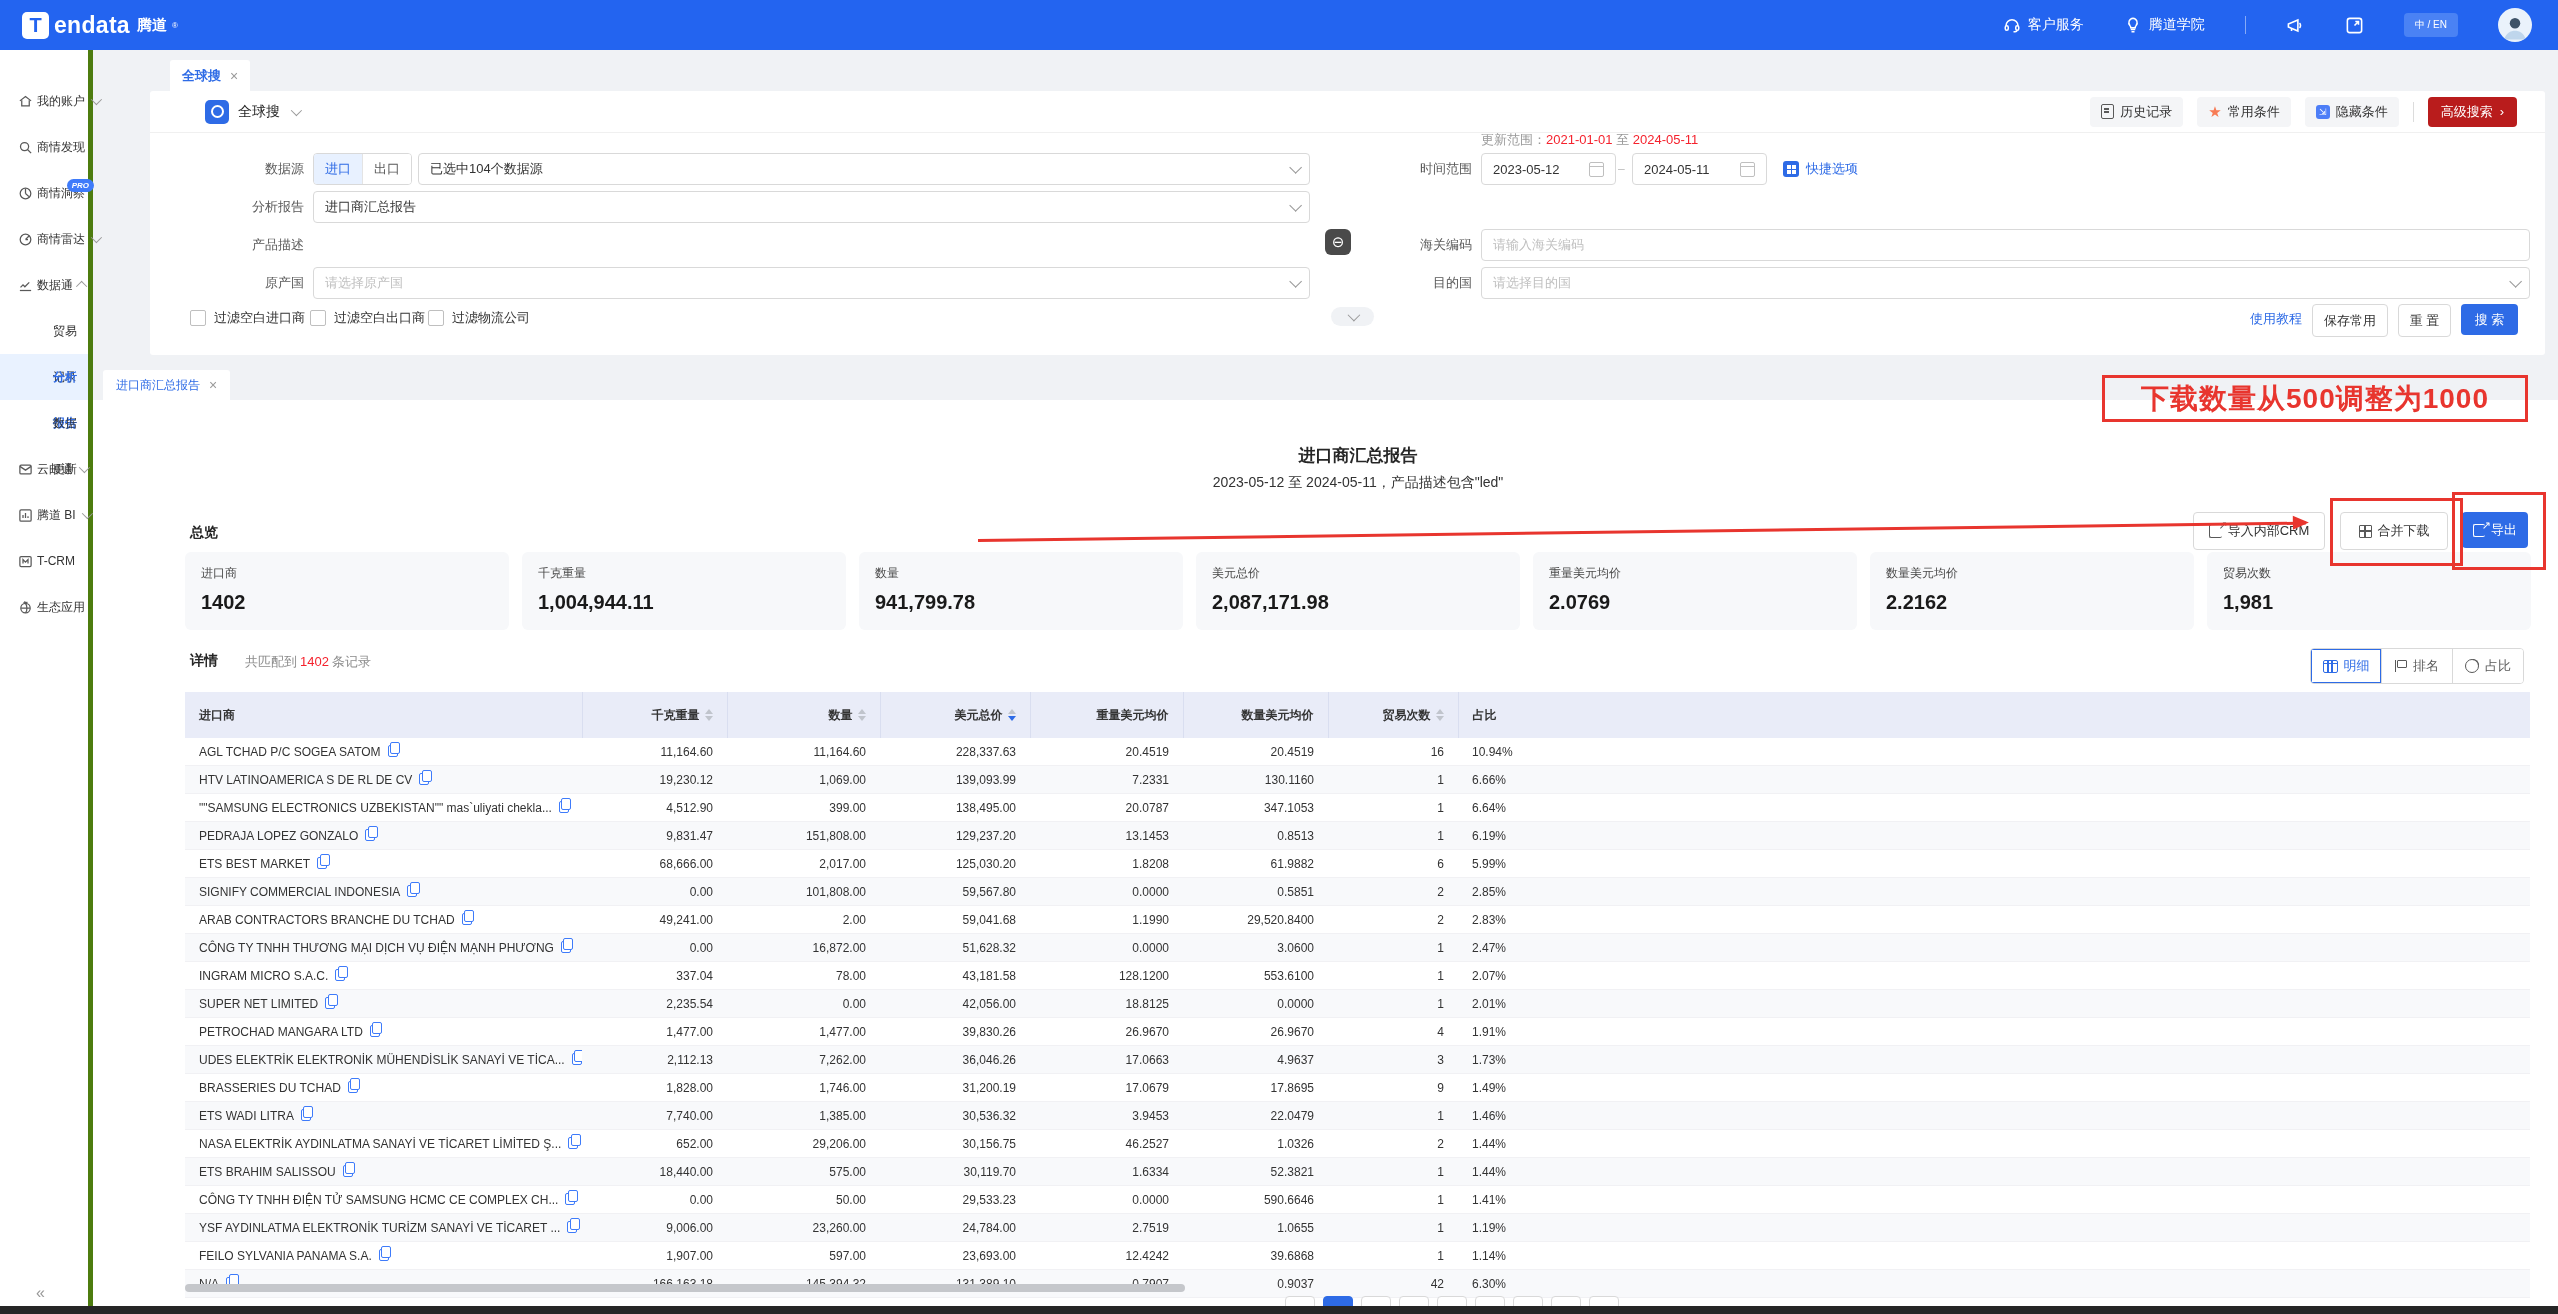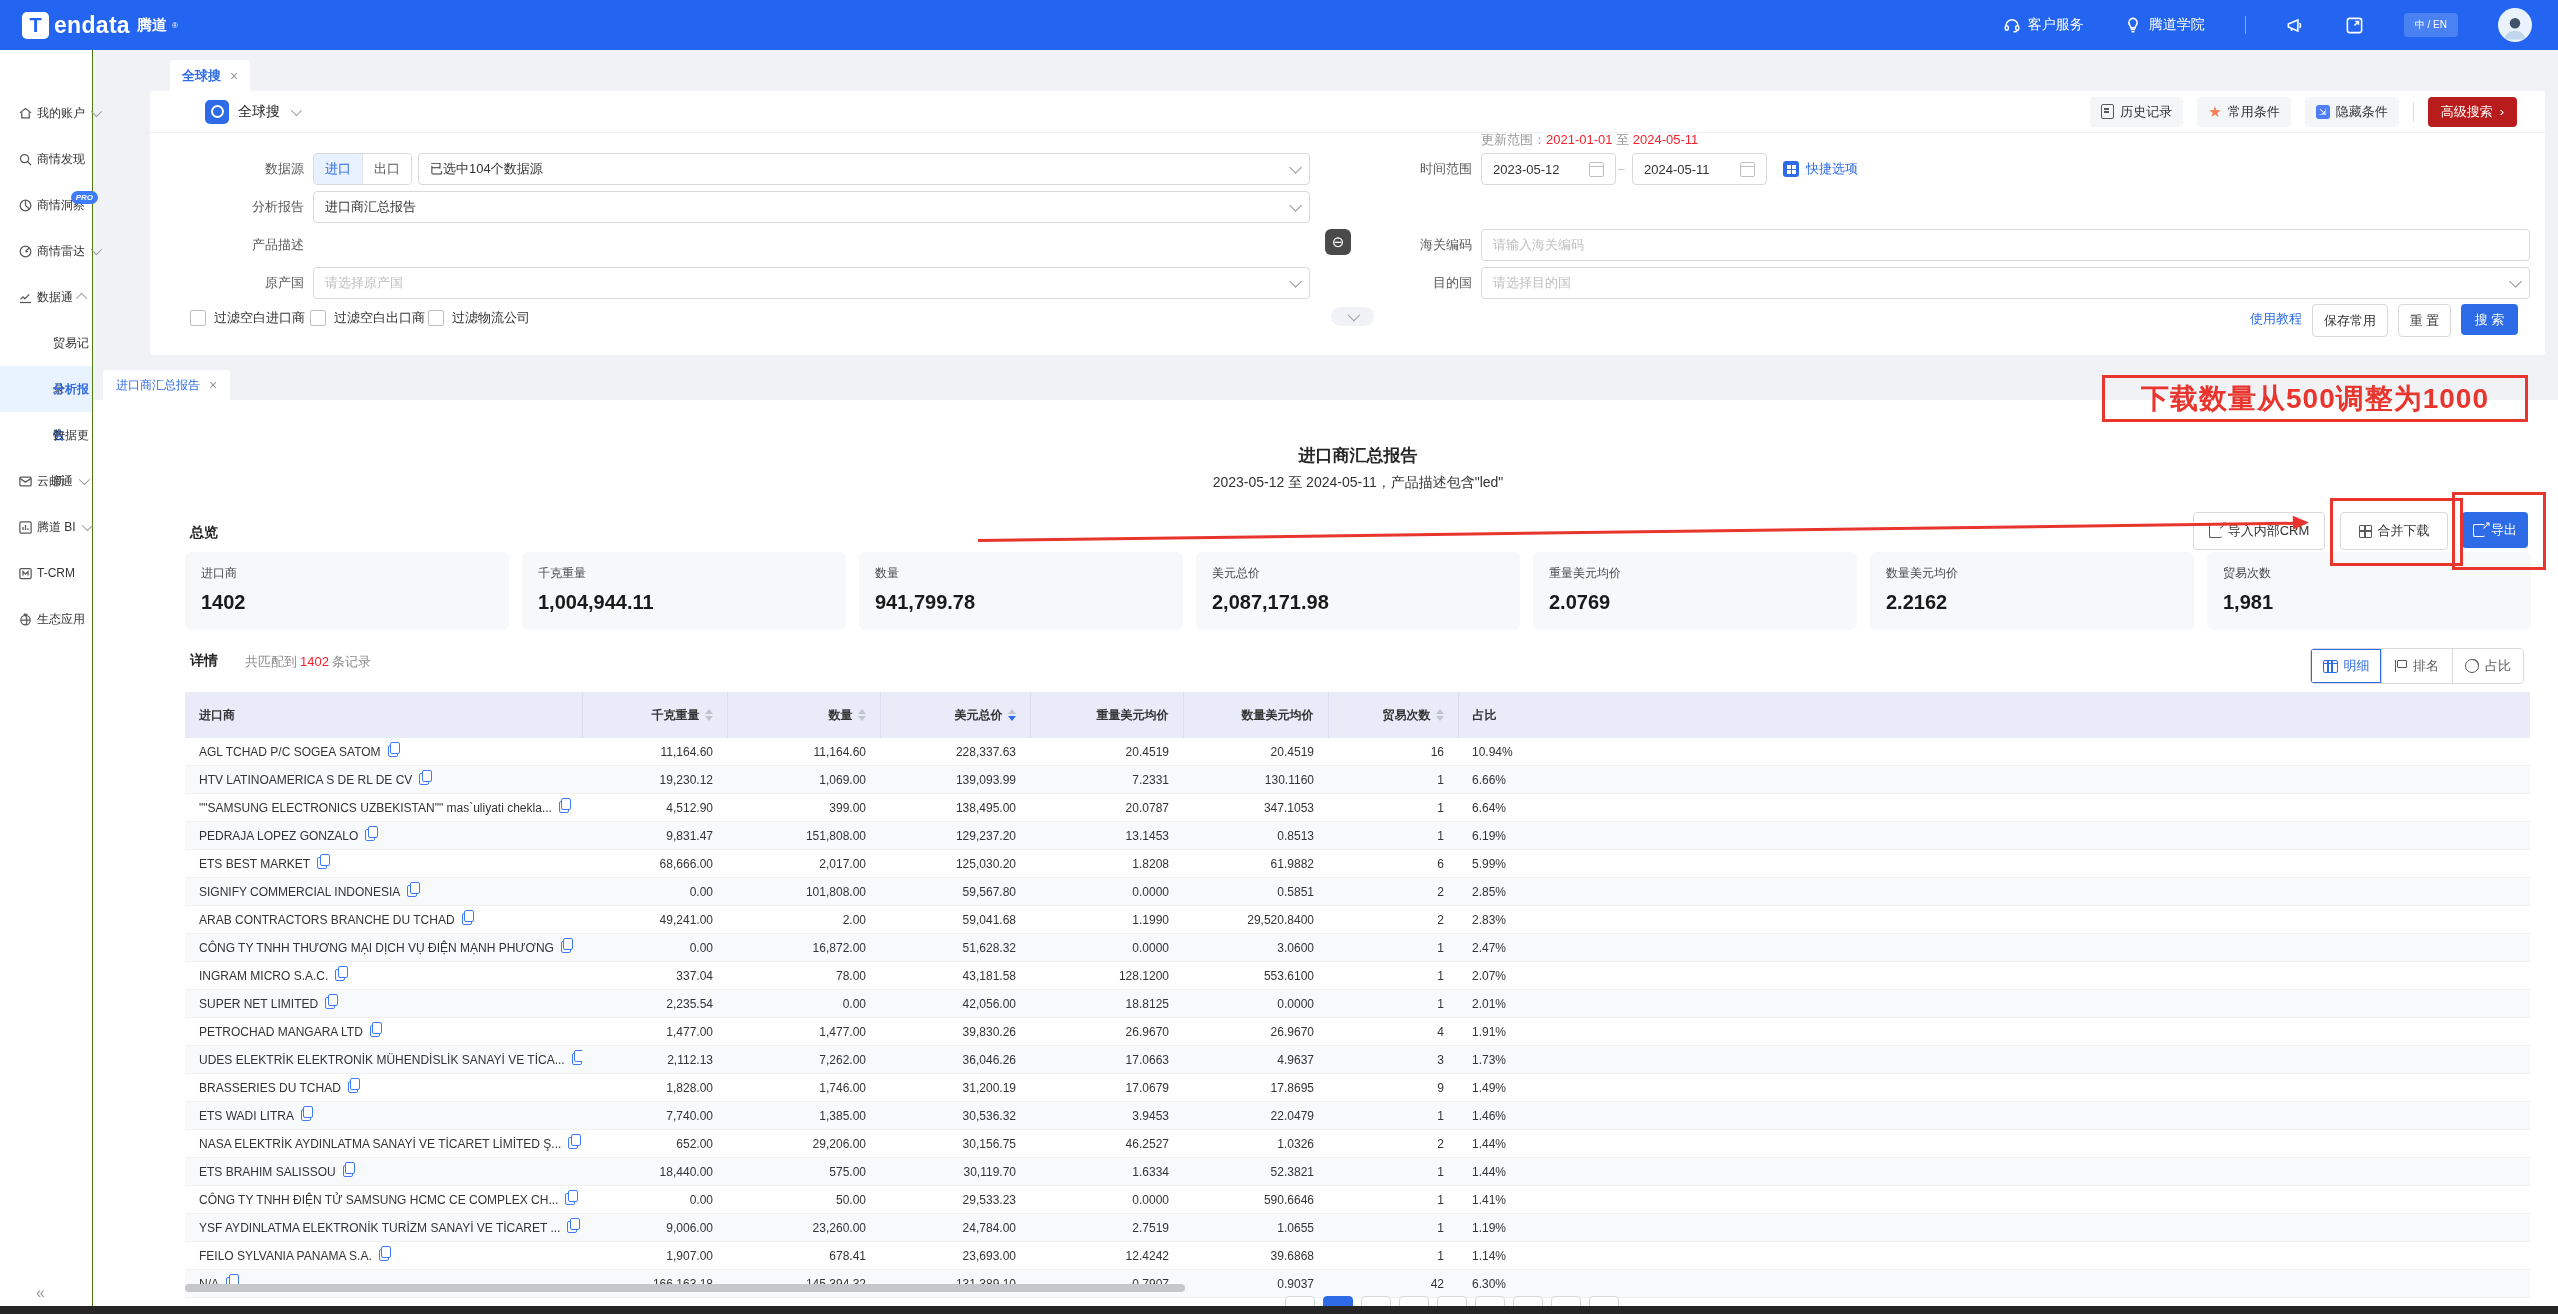--- a/index.html
+++ b/index.html
@@ -18,21 +18,21 @@
   .logo-reg{color:#fff;font-size:8px;vertical-align:top}
   .nav-right{margin-left:auto;display:flex;align-items:center;gap:40px;margin-right:26px;color:#fff;font-size:14px}
   .nav-item{display:flex;align-items:center;gap:7px;cursor:pointer}
   .nav-div{width:1px;height:18px;background:rgba(255,255,255,.45)}
   .lang-pill{background:#4A82F4;border-radius:4px;padding:5px 11px;font-size:10px;cursor:pointer}
   .avatar{width:34px;height:34px;border-radius:50%;background:#EAF2FB;display:flex;align-items:flex-end;justify-content:center;overflow:hidden}
   .nv-ic svg{display:block}
 
   
   .sidebar{position:absolute;top:50px;left:0;width:93px;bottom:0;background:#fff;
-           border-right:1px solid #4d7c0f;padding-top:40px;box-sizing:border-box;z-index:15}
+           border-right:5px solid #4d7c0f;padding-top:28px;box-sizing:border-box;z-index:15}
   .side-item{display:flex;align-items:center;height:46px;padding-left:18px;gap:4px;cursor:pointer;position:relative}
   .s-ic{width:15px;height:15px;flex:none}
   .s-ic svg{display:block}
   .s-lb{font-size:12px;color:#333;white-space:nowrap}
   .pro{position:absolute;right:-6px;top:9px;background:#3E7BFA;color:#fff;font-size:8px;
        font-style:italic;font-weight:bold;padding:2px 5px;border-radius:8px}
   .chev{width:7px;height:7px;border-right:1.5px solid #999;border-bottom:1.5px solid #999;flex:none;margin-left:2px}
   .chev.down{transform:rotate(45deg) translateY(-2px)}
   .chev.up{transform:rotate(-135deg) translateY(-2px)}
   .side-sub{height:46px;line-height:46px;padding-left:53px;font-size:12px;color:#333;cursor:pointer}
@@ -760,21 +760,21 @@
               <td class="num">23,260.00</td>
               <td class="num">24,784.00</td>
               <td class="num">2.7519</td>
               <td class="num">1.0655</td>
               <td class="num">1</td>
               <td>1.19%</td>
             </tr>
             <tr>
               <td><span>FEILO SYLVANIA PANAMA S.A.</span><span class="copy-ic"></span></td>
               <td class="num">1,907.00</td>
-              <td class="num">678.41</td>
+              <td class="num">597.00</td>
               <td class="num">23,693.00</td>
               <td class="num">12.4242</td>
               <td class="num">39.6868</td>
               <td class="num">1</td>
               <td>1.14%</td>
             </tr>
             <tr>
               <td><span>N/A</span><span class="copy-ic"></span></td>
               <td class="num">166,163.18</td>
               <td class="num">145,394.32</td>

